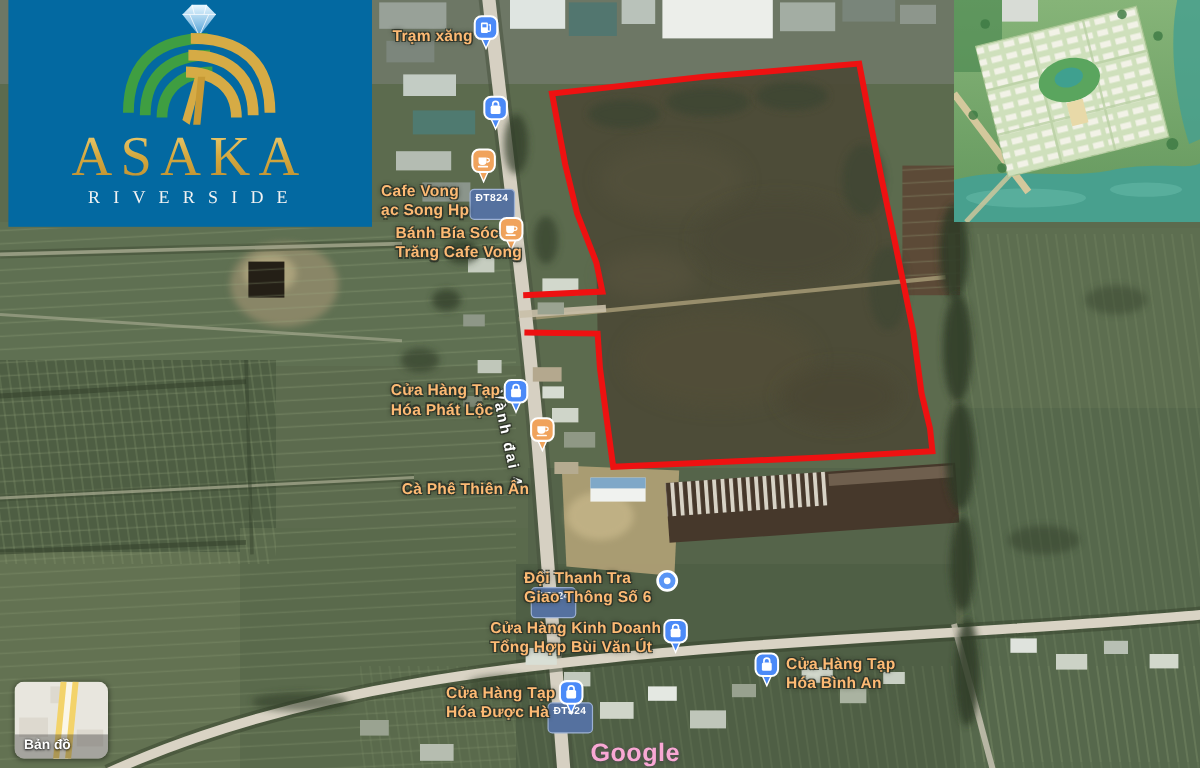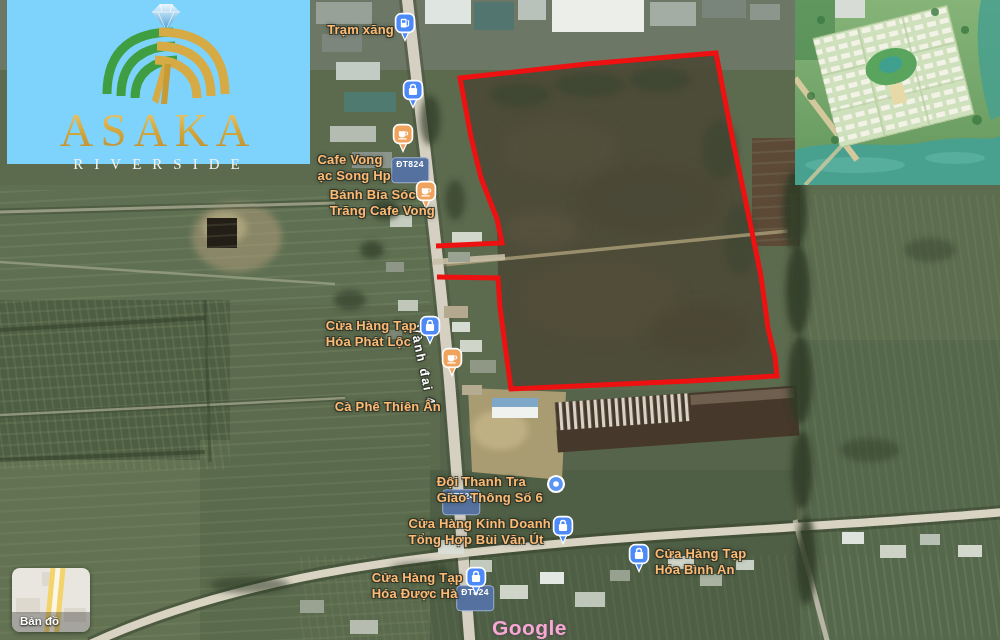--- a/index.html
+++ b/index.html
@@ -10,21 +10,21 @@
     font:700 12.5px "Liberation Sans",sans-serif;color:#fff;letter-spacing:2px;white-space:nowrap;
     text-shadow:-1px -1px 0 rgba(45,50,40,.8),1px -1px 0 rgba(45,50,40,.8),-1px 1px 0 rgba(45,50,40,.8),1px 1px 0 rgba(45,50,40,.8),0 0 4px rgba(35,40,30,.9)}
   #poi-layer{position:absolute;inset:0;z-index:20}
   .pin{position:absolute;z-index:22;width:22px}
   .poi-label{position:absolute;z-index:24;transform:translate(-100%,-50%);white-space:nowrap;
     font:700 13px/15.5px "Liberation Sans",sans-serif;color:#fdba74;letter-spacing:.2px;
     text-shadow:-1px -1px 0 rgba(45,50,40,.85),1px -1px 0 rgba(45,50,40,.85),-1px 1px 0 rgba(45,50,40,.85),1px 1px 0 rgba(45,50,40,.85),0 0 4px rgba(30,35,25,.9)}
   .poi-label.right{transform:translate(0,-50%)}
   .route-badge{position:absolute;z-index:21;transform:translate(-50%,-50%);background:#55719f;border:1.5px solid #9db1d4;
     border-radius:4px;color:#fff;font:700 8.5px/1 "Liberation Sans",sans-serif;padding:2px 4px 13px;letter-spacing:.4px}
-  .logo-box{position:absolute;left:7px;top:0;width:303px;height:164px;background:#7dd3fc;z-index:50}
+  .logo-box{position:absolute;left:7px;top:0;width:303px;height:189px;background:#0369a1;z-index:50}
   .inset{position:absolute;left:795px;top:0;width:205px;height:185px;z-index:50}
   .maptype{position:absolute;left:12px;top:568px;width:78px;height:64px;z-index:60;border-radius:8px;overflow:hidden;
     box-shadow:0 1px 4px rgba(0,0,0,.45);cursor:pointer}
   .maptype-label{position:absolute;left:8px;bottom:5px;color:#fff;font:700 11.5px "Liberation Sans",sans-serif;
     text-shadow:0 1px 2px rgba(0,0,0,.85),0 0 2px rgba(0,0,0,.6)}
   .glogo{position:absolute;left:492px;top:616px;z-index:60;color:#f9a8d4;font:700 21px "Liberation Sans",sans-serif;letter-spacing:.4px;
     text-shadow:0 1px 3px rgba(70,70,70,.95),0 0 2px rgba(90,90,90,.85)}
 </style>
 </head>
 <body>

